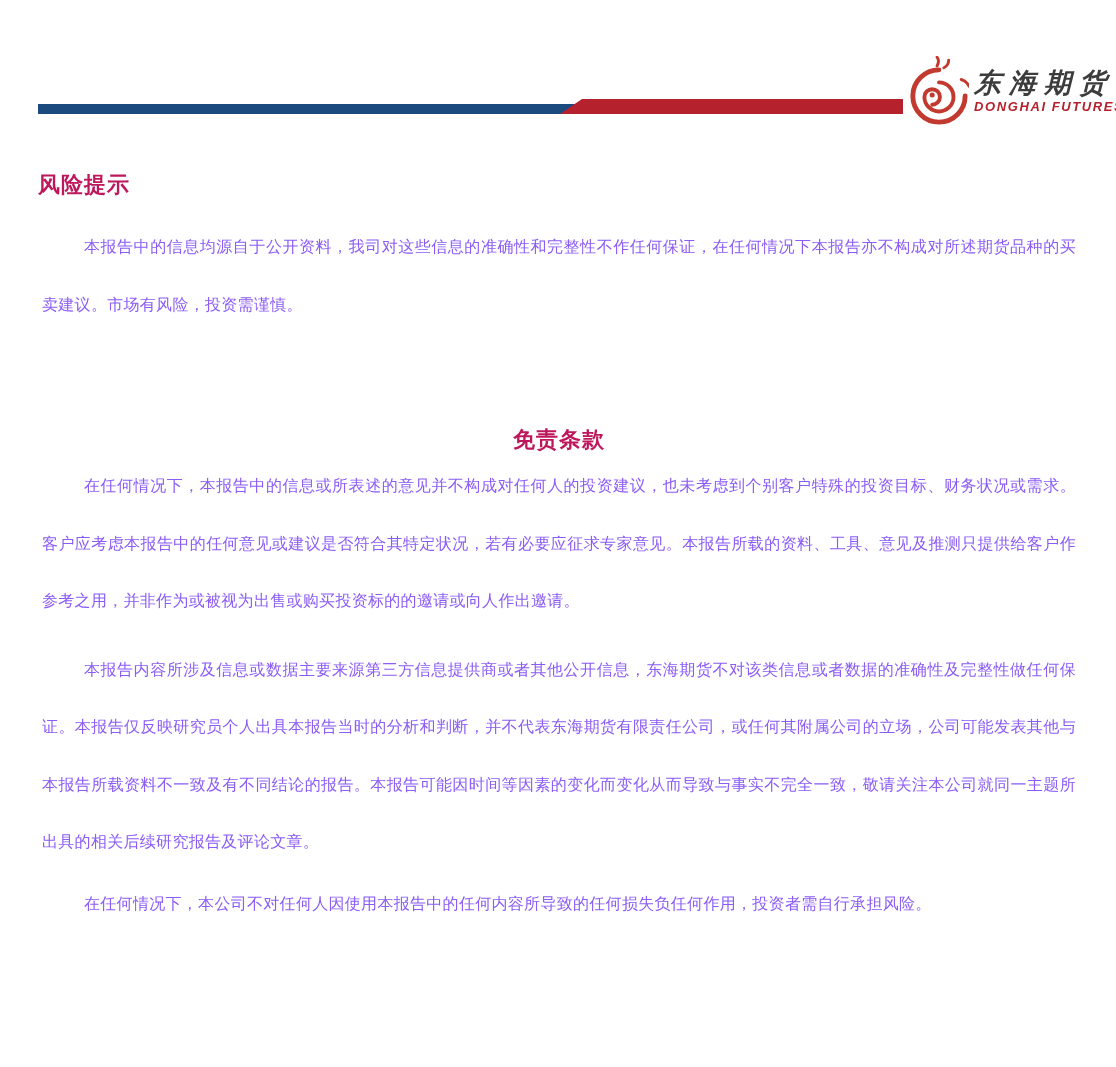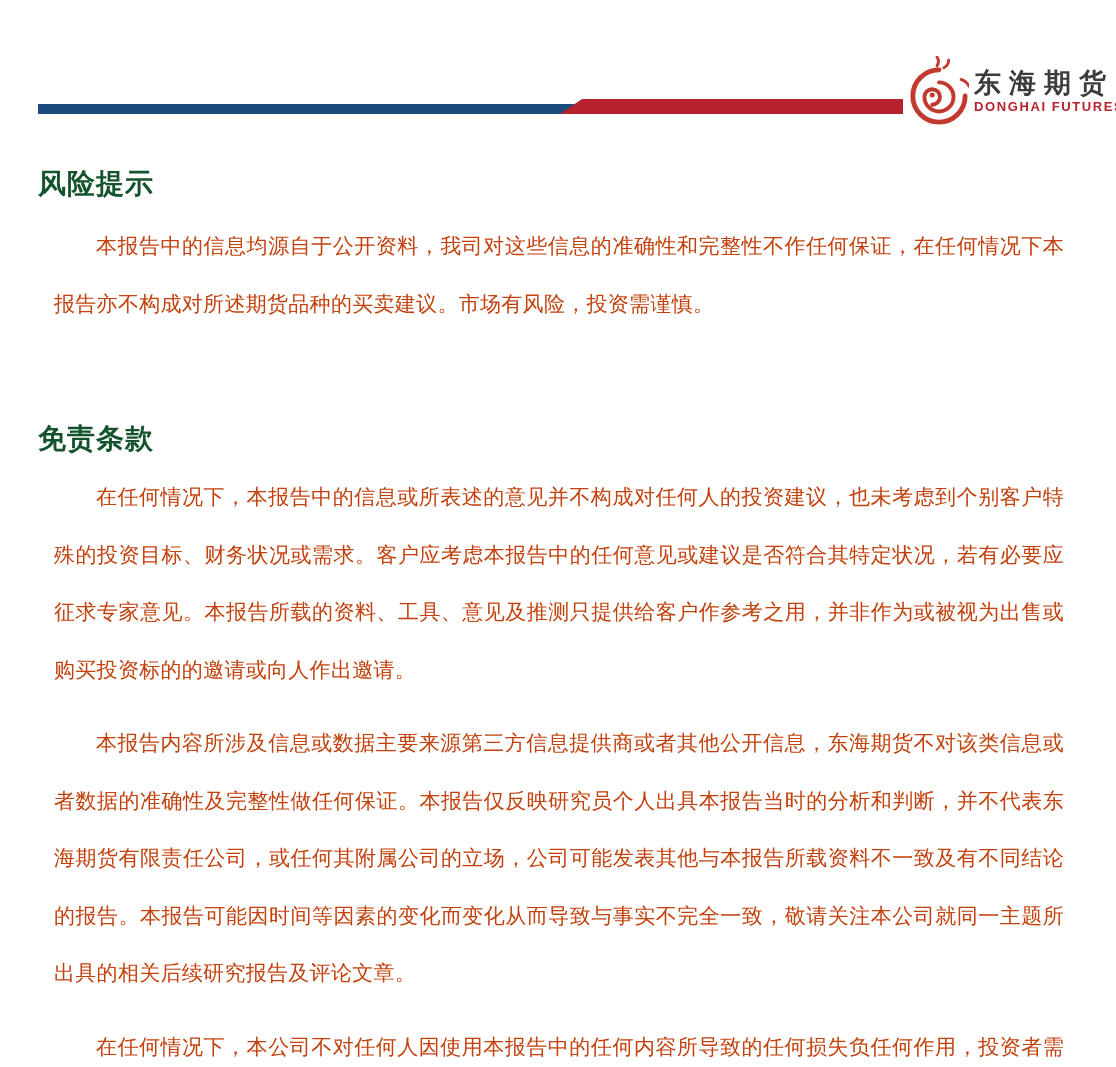--- a/index.html
+++ b/index.html
@@ -8,21 +8,21 @@
     position: relative;
     width: 1116px;
     height: 1067px;
     background: #ffffff;
     font-family: "DejaVu Serif", "Liberation Serif", serif;
     color: #1e1e1e;
     overflow: hidden;
   }
 
   
-  .header { position: absolute; top: 0; left: 0; right: 0; height: 140px; }
+  .header { position: absolute; top: 0; left: 0; right: 0; height: 140px; font-style: italic; }
   .bar-blue {
     position: absolute; left: 38px; top: 104px;
     width: 545px; height: 10px;
     background: #1b4a7e;
   }
   .bar-red {
     position: absolute; left: 560px; top: 99px;
     width: 352px; height: 15px;
     background: #b5212d;
     clip-path: polygon(22px 0, 100% 0, 100% 100%, 0 100%);
@@ -51,34 +51,34 @@
     letter-spacing: 1.6px; white-space: nowrap; margin-top: 1px;
   }
 
   
   .content {
     position: absolute; left: 38px; top: 140px;
     width: 1042px;
   }
   .section-heading {
     margin: 0;
-    font-size: 28px; line-height: 28px;
-    font-weight: bold; color: #14532d;
+    font-size: 22px; line-height: 28px;
+    font-weight: bold; color: #be185d;
     letter-spacing: 1px;
   }
   .heading-risk { margin-top: 30px; }
-  .heading-disclaimer { margin-top: 92px; }
+  .heading-disclaimer { margin-top: 92px; text-align: center; }
   .para {
-    margin: 16px;
-    font-size: 21px;
+    margin: 4px;
+    font-size: 16px;
     line-height: 57.5px;
     text-align: justify;
     text-indent: 42px;
     letter-spacing: 0.3px;
-    color: #c2410c;
+    color: #8b5cf6;
   }
   .para-risk { margin-top: 20px; }
   .para-disclaimer-first { margin-top: 11px; }
 </style>
 </head>
 <body>
 
 <div class="page">
 
   <div class="header">

